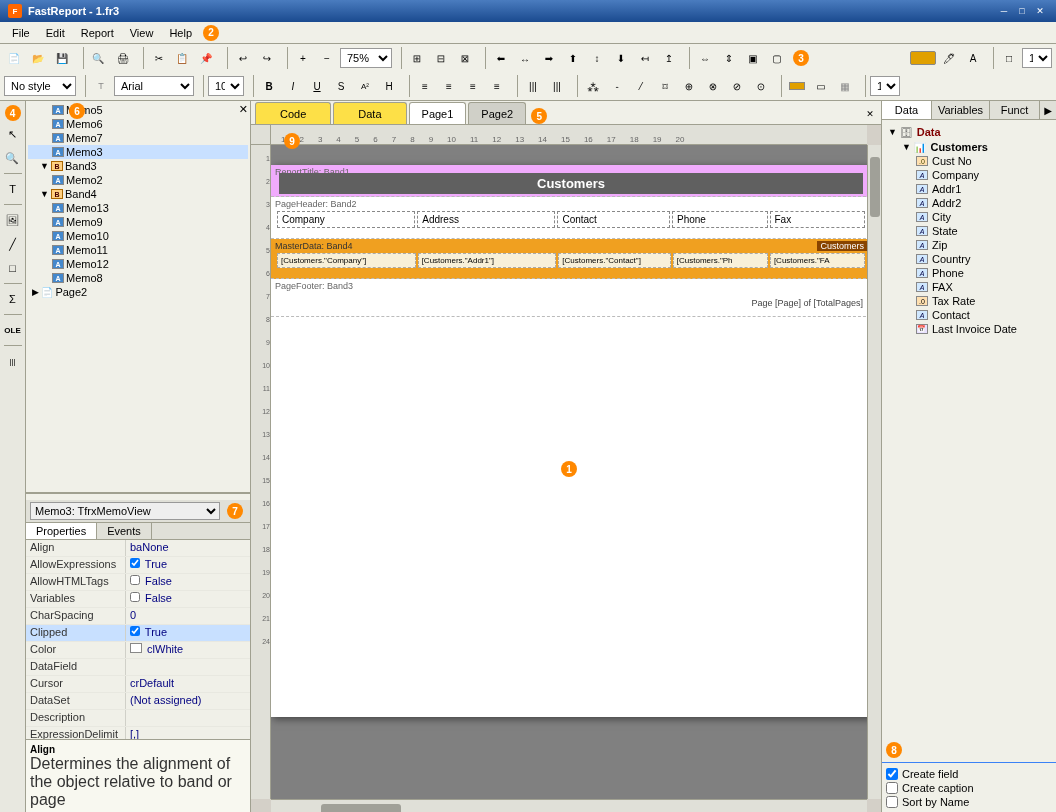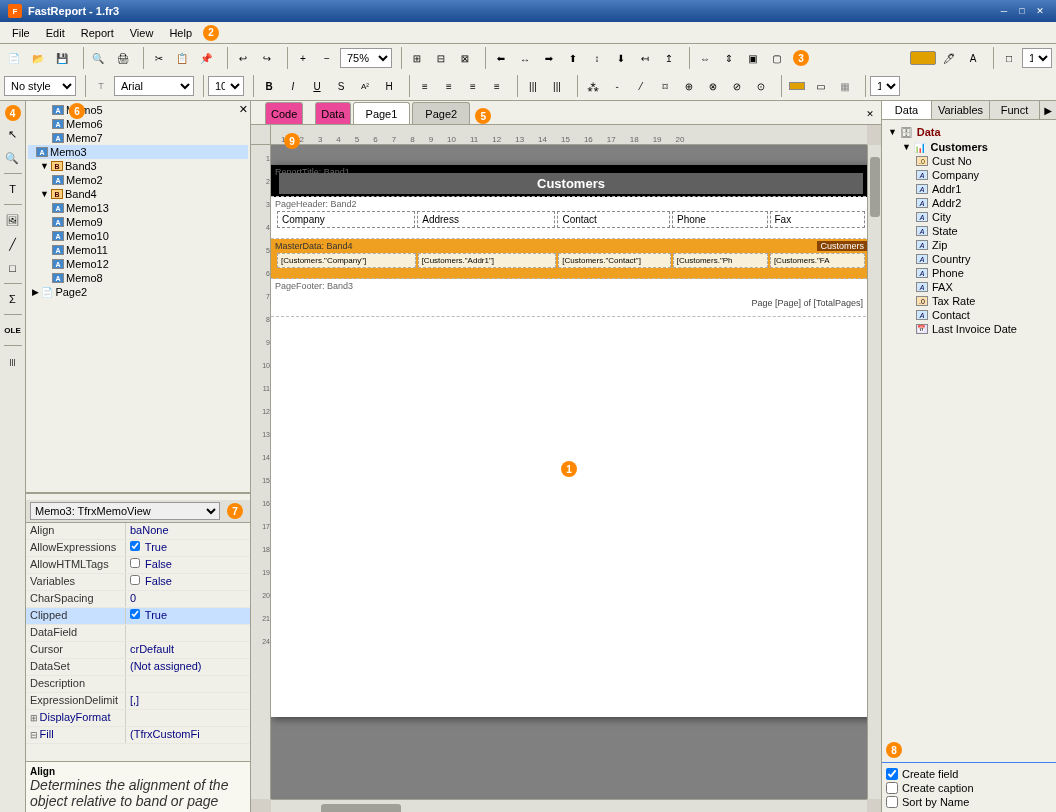--- a/index.html
+++ b/index.html
@@ -102,29 +102,28 @@
       background: #f0f0e8;
       border-bottom: 1px solid #a0a090;
       display: flex;
       align-items: flex-end;
       padding: 0 4px;
       height: 24px;
       gap: 2px;
     }
     .tab-mode {
       height: 22px;
-      padding: 0 5px;
+      padding: 0 24px;
       display: flex;
       align-items: center;
       cursor: pointer;
       border: 1px solid #a0a090;
       border-bottom: none;
-      background: #ec4899;
+      background: #fde047;
       border-radius: 3px 3px 0 0;
-      margin-left: 10px;
     }
     .tab-page {
       height: 22px;
       padding: 0 12px;
       display: flex;
       align-items: center;
       cursor: pointer;
       border: 1px solid #a0a090;
       border-bottom: none;
       background: #d0d0c8;
@@ -448,21 +447,21 @@
             <span>Memo5</span>
           </div>
           <div class="lt-item" style="padding-left:24px;">
             <span class="lt-icon-img lt-icon-a">A</span>
             <span>Memo6</span>
           </div>
           <div class="lt-item" style="padding-left:24px;">
             <span class="lt-icon-img lt-icon-a">A</span>
             <span>Memo7</span>
           </div>
-          <div class="lt-item" style="padding-left:8px; background:#c8e0ff;">
+          <div class="lt-item" style="padding-left:24px; background:#c8e0ff;">
             <span class="lt-icon-img lt-icon-a">A</span>
             <span>Memo3</span>
           </div>
           <div class="lt-item" style="padding-left:12px;">
             <span style="font-size:9px;margin-right:2px;">▼</span>
             <span class="lt-icon-band">B</span>
             <span>Band3</span>
           </div>
           <div class="lt-item" style="padding-left:24px;">
             <span class="lt-icon-img lt-icon-a">A</span>
@@ -505,20 +504,24 @@
         </div>
       </div>
 
       <div class="props-panel">
         <div class="props-header">
           <select class="props-combo">
             <option>Memo3: TfrxMemoView</option>
           </select>
           <span class="inline-badge">7</span>
         </div>
+        <div class="props-tabs">
+          <div class="props-tab active">Properties</div>
+          <div class="props-tab">Events</div>
+        </div>
         <div class="props-body">
           <div class="prop-row">
             <div class="prop-name">Align</div>
             <div class="prop-value">baNone</div>
           </div>
           <div class="prop-row">
             <div class="prop-name">AllowExpressions</div>
             <div class="prop-value">
               <input type="checkbox" checked="" style="width: 10px; height: 10px; margin-right: 2px;">
               <span>True</span>
@@ -543,20 +546,27 @@
             <div class="prop-value">0</div>
           </div>
           <div class="prop-row" style="background:#c8e0ff;">
             <div class="prop-name">Clipped</div>
             <div class="prop-value">
               <input type="checkbox" checked="" style="width: 10px; height: 10px; margin-right: 2px;">
               <span>True</span>
             </div>
           </div>
           <div class="prop-row">
+            <div class="prop-name">Color</div>
+            <div class="prop-value">
+              <span style="display:inline-block;width:12px;height:10px;background:white;border:1px solid #888;margin-right:2px;"></span>
+              <span>clWhite</span>
+            </div>
+          </div>
+          <div class="prop-row">
             <div class="prop-name">DataField</div>
             <div class="prop-value"></div>
           </div>
           <div class="prop-row">
             <div class="prop-name">Cursor</div>
             <div class="prop-value">crDefault</div>
           </div>
           <div class="prop-row">
             <div class="prop-name">DataSet</div>
             <div class="prop-value">(Not assigned)</div>
@@ -575,21 +585,21 @@
           </div>
           <div class="prop-row">
             <div class="prop-name has-sub"><span class="prop-expand">⊟</span>Fill</div>
             <div class="prop-value">(TfrxCustomFi</div>
           </div>
 
         </div>
 
         <div style="padding:4px; border-top:1px solid #a0a090; background:#f8f8f0;">
           <div style="font-weight:bold;font-size:10px;">Align</div>
-          <div style="font-size:14px;color:#333;font-style:italic;">Determines the alignment of the object relative to band or page</div>
+          <div style="font-size:16px;color:#333;">Determines the alignment of the object relative to band or page</div>
         </div>
       </div>
     </div>
   </div>
 
   <div style="flex:1; display:flex; flex-direction:column; overflow:hidden;">
 
     <div class="tabs-row">
       <div class="tab-mode">Code</div>
       <div class="tab-mode">Data</div>
@@ -659,21 +669,21 @@
           <span style="font-size:7px;color:#666;margin-bottom:16px;">24</span>
         </div>
       </div>
 
       <div style="position:absolute;top:0;left:0;width:20px;height:20px;background:#e0e0d8;border-right:1px solid #a0a090;border-bottom:1px solid #a0a090;z-index:6;"></div>
 
       <div style="position:absolute;top:20px;left:20px;right:14px;bottom:14px;background:#808080;overflow:auto;">
 
         <div style="background:white;margin:20px auto;box-shadow:2px 2px 8px rgba(0,0,0,0.5);width:600px;position:relative;">
 
-          <div style="position:relative;border-bottom:1px dashed #bbb;height:32px;background:#000000;">
+          <div style="position:relative;border-bottom:1px dashed #bbb;height:32px;background:#f0abfc;">
             <span style="font-size:9px;color:#666;padding:2px 4px;">ReportTitle: Band1</span>
             
             <div style="position:absolute;left:8px;right:8px;top:8px;background:#606060;color:white;text-align:center;font-weight:bold;font-size:13px;padding:3px;">Customers</div>
           </div>
 
           <div style="position:relative;border-bottom:1px dashed #bbb;height:42px;background:white;">
             <span style="font-size:9px;color:#666;padding:2px 4px;">PageHeader: Band2</span>
             
             <div style="position:absolute;left:6px;right:6px;top:14px;display:flex;gap:2px;">
               <div style="flex:1.5;border:1px dashed #888;padding:2px 4px;font-size:10px;">Company</div>

